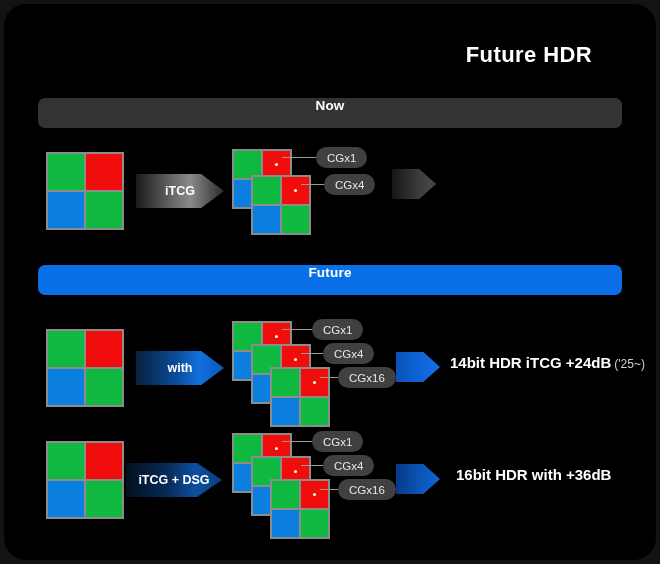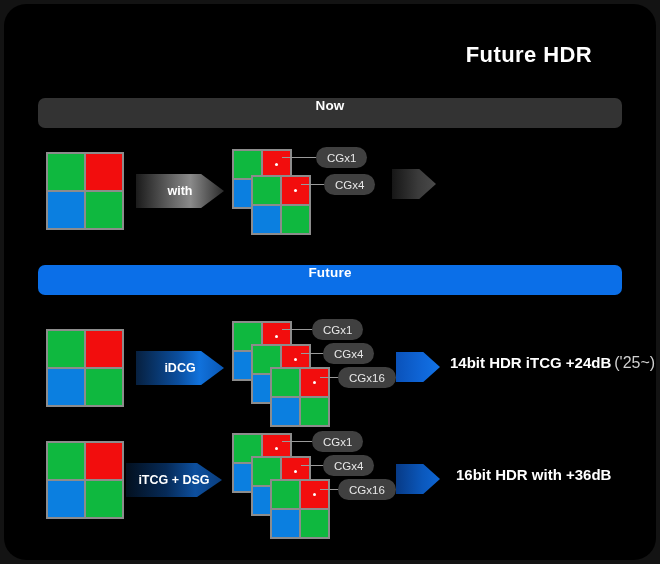--- a/index.html
+++ b/index.html
@@ -109,21 +109,21 @@
     position:absolute;height:1px;background:#9a9a9a;
   }
 
   
   .result{
     position:absolute;
     color:#ffffff;font-size:15px;font-weight:bold;
     white-space:nowrap;
   }
   .result .sub{
-    font-size:16px;font-weight:normal;color:#cfcfcf;
+    font-size:12px;font-weight:normal;color:#cfcfcf;
     margin-left:3px;
   }
 </style>
 </head>
 <body>
 
 <div class="card">
 
   <div class="title">Future HDR</div>
 
@@ -134,21 +134,21 @@
   <div class="row row-now">
 
     <div class="quad quad-big" style="left:42px;top:8px;">
       <div class="cell c-g"></div>
       <div class="cell c-r"></div>
       <div class="cell c-b"></div>
       <div class="cell c-g"></div>
     </div>
 
     <div class="parrow pa-gray" style="left:132px;top:30px;">
-      <span>with</span>
+      <span>iTCG</span>
     </div>
 
     <div class="quad quad-sm" style="left:228px;top:5px;">
       <div class="cell c-g"></div>
       <div class="cell c-r">
           <span class="dot"></span>
         </div>
       <div class="cell c-b"></div>
       <div class="cell c-g"></div>
     </div>
@@ -181,21 +181,21 @@
   <div class="row row-mid">
 
     <div class="quad quad-big" style="left:42px;top:13px;">
       <div class="cell c-g"></div>
       <div class="cell c-r"></div>
       <div class="cell c-b"></div>
       <div class="cell c-g"></div>
     </div>
 
     <div class="parrow pa-blue" style="left:132px;top:35px;">
-      <span>iDCG</span>
+      <span>with</span>
     </div>
 
     <div class="quad quad-sm" style="left:228px;top:5px;">
       <div class="cell c-g"></div>
       <div class="cell c-r">
           <span class="dot"></span>
         </div>
       <div class="cell c-b"></div>
       <div class="cell c-g"></div>
     </div>

